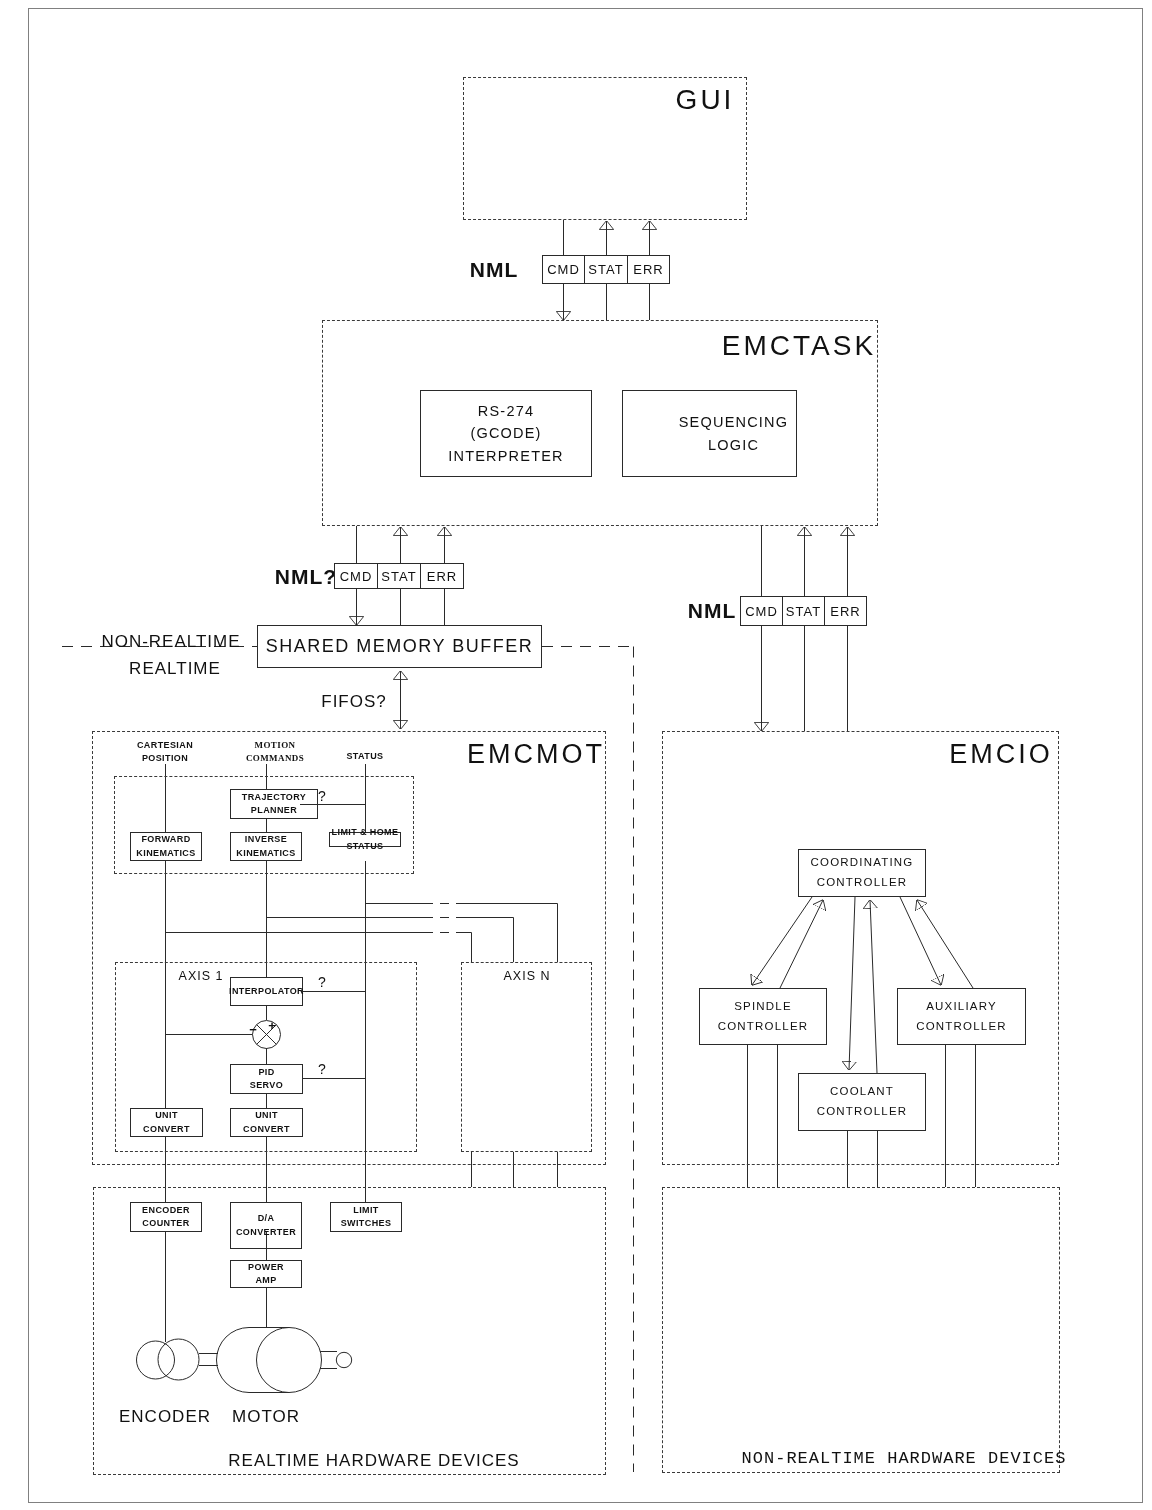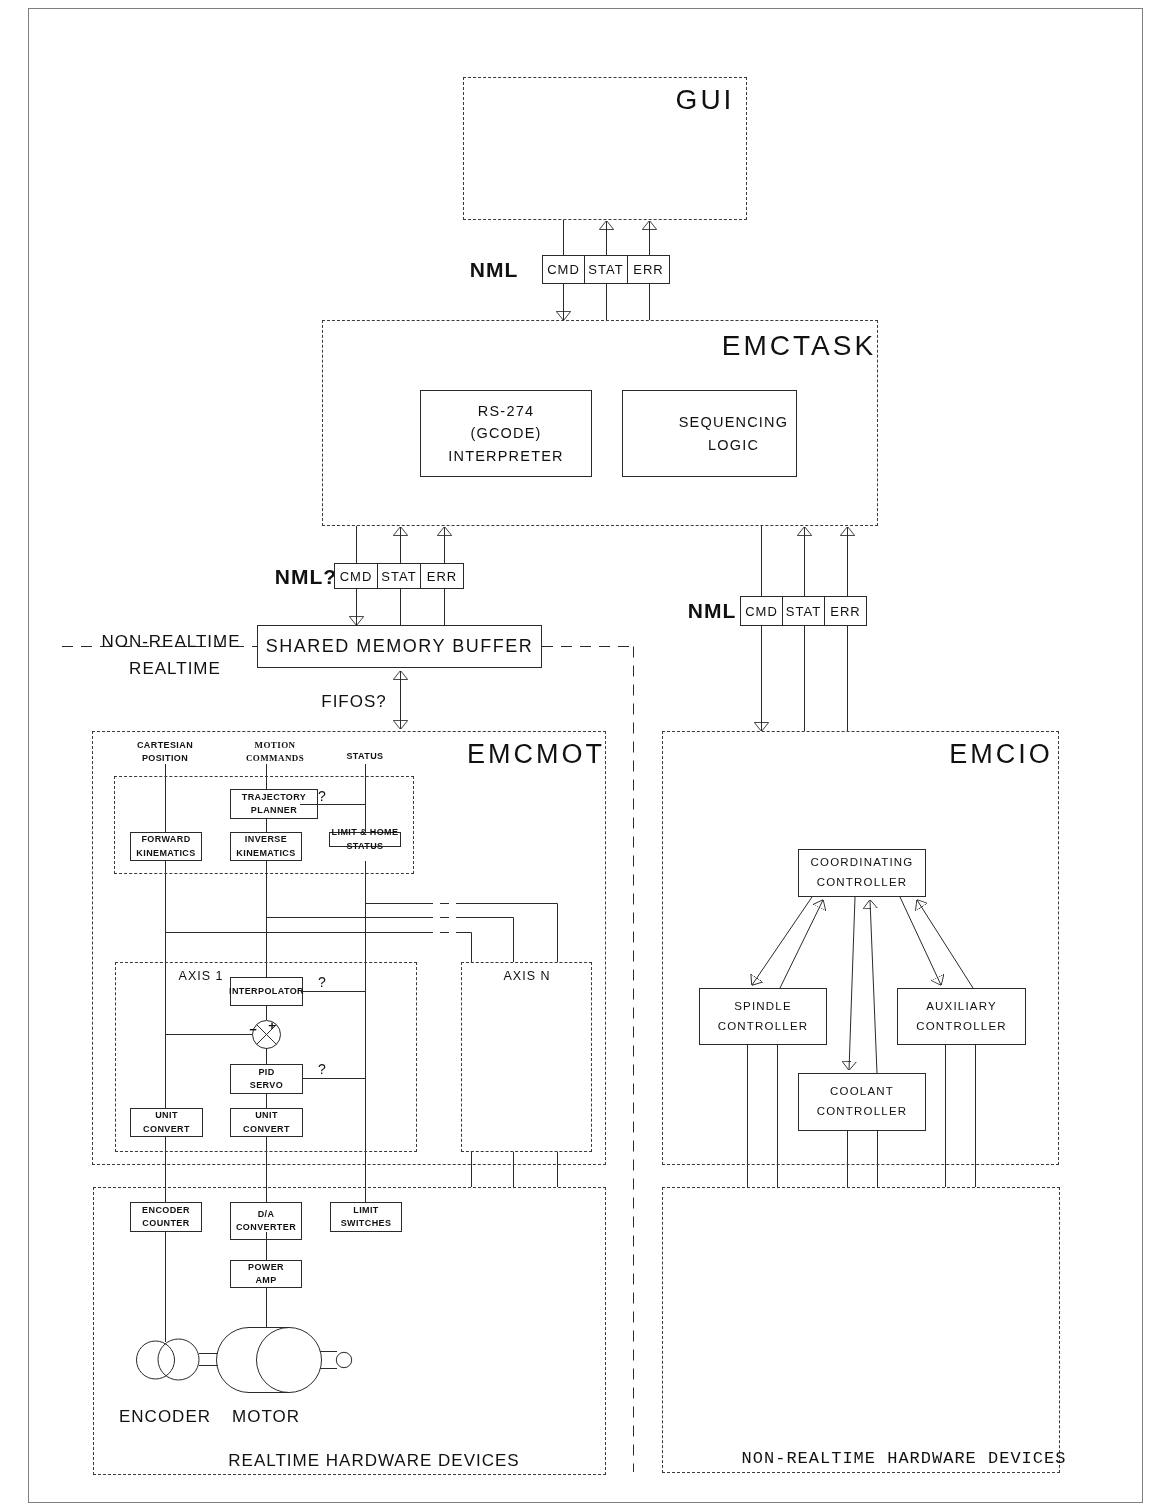--- a/index.html
+++ b/index.html
@@ -262,21 +262,21 @@
   <div class="sbox boxtxt11" style="left:798px; top:1073px; width:128px; height:58px;">
     <span>COOLANT</span>
     <span>CONTROLLER</span>
   </div>
 
   <div class="dbox" style="left:93px; top:1187px; width:513px; height:288px;"></div>
   <div class="sbox boxtxt9" style="left:130px; top:1202px; width:72px; height:30px;">
     <span>ENCODER</span>
     <span>COUNTER</span>
   </div>
-  <div class="sbox boxtxt9" style="left:230px; top:1202px; width:72px; height:38px;">
+  <div class="sbox boxtxt9" style="left:230px; top:1202px; width:72px; height:47px;">
     <span>D/A</span>
     <span>CONVERTER</span>
   </div>
   <div class="sbox boxtxt9" style="left:330px; top:1202px; width:72px; height:30px;">
     <span>LIMIT</span>
     <span>SWITCHES</span>
   </div>
   <div class="sbox boxtxt9" style="left:230px; top:1260px; width:72px; height:28px;">
     <span>POWER</span>
     <span>AMP</span>

